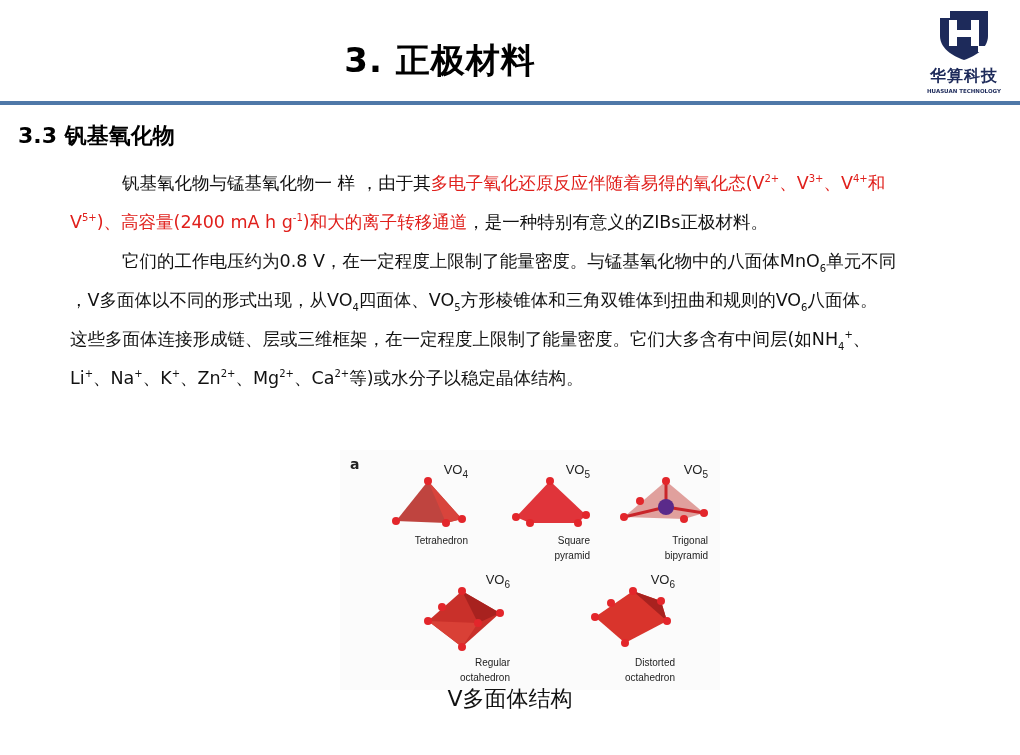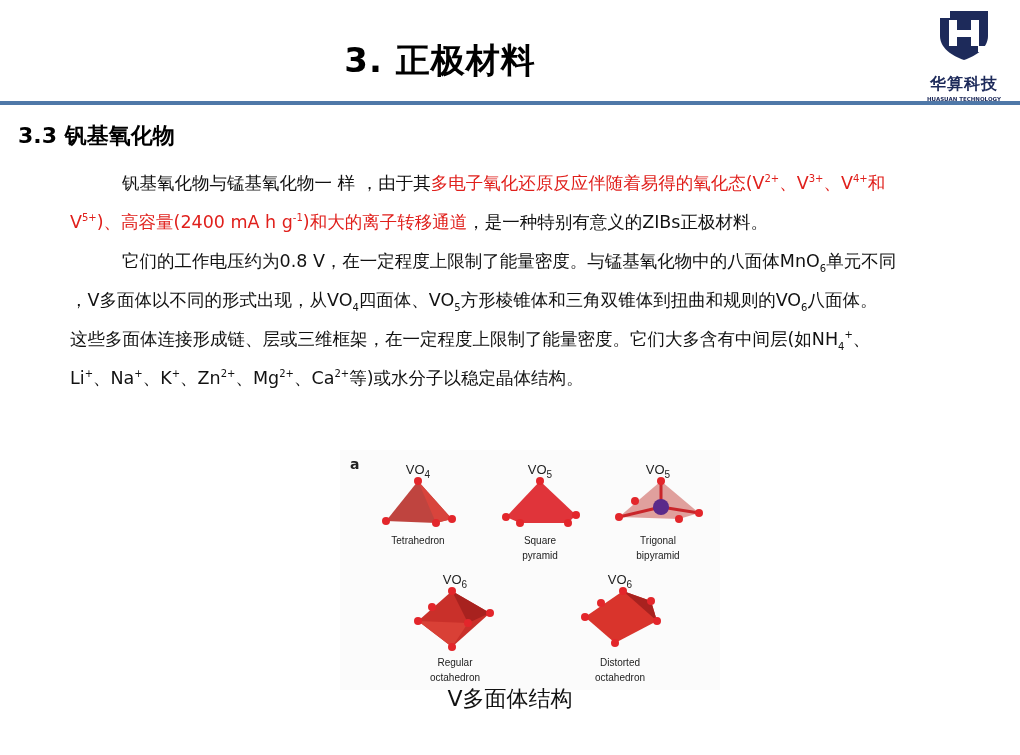--- a/index.html
+++ b/index.html
@@ -3,29 +3,29 @@
 <meta charset="utf-8">
 <style>
   html, body { margin:0; padding:0; }
   body { width:1020px; height:755px; background:#ffffff; position:relative; overflow:hidden;
          font-family:"DejaVu Sans","Liberation Sans",sans-serif; color:#111; }
   .title { position:absolute; left:0; width:880px; top:38px; text-align:center;
            font-size:34px; font-weight:bold; color:#000; letter-spacing:1px; }
   .rule { position:absolute; left:0; top:101px; width:1020px; height:4px; background:#4f78a8; }
   .logo { position:absolute; left:918px; top:8px; width:92px; height:90px; }
   .logo svg { display:block; margin:0 auto; }
-  .logo .cn { text-align:center; font-size:16px; font-weight:bold; color:#1d2a5a; margin-top:12px; letter-spacing:1px; }
+  .logo .cn { text-align:center; font-size:16px; font-weight:bold; color:#1d2a5a; margin-top:4px; letter-spacing:1px; }
   .logo .en { text-align:center; font-size:5.5px; font-weight:bold; color:#1d2a5a; margin-top:1px; }
   .sub { position:absolute; left:10px; top:121px; font-size:22px; font-weight:bold; color:#000;margin-left:8px; }
   .para { position:absolute; left:26px; width:960px; font-size:17.5px; line-height:39px; color:#111;margin-left:44px; }
   .red { color:#e0201c; }
   sup, sub { font-size:10px; line-height:0; }
   .figure { position:absolute; left:340px; top:450px; width:380px; height:240px; background:#fbfbfb; }
   .fig-a { position:absolute; left:10px; top:6px; font-weight:bold; font-size:14px; color:#222; }
-  .poly { position:absolute; text-align:center; font-family:"Liberation Sans",sans-serif; color:#222; }
+  .poly { position:absolute; text-align:right; font-family:"Liberation Sans",sans-serif; color:#222; }
   .poly .f { font-size:13px; }
   .poly .n { font-size:10px; line-height:15px; }
   .caption { position:absolute; left:0; width:1020px; top:684px; text-align:center; font-size:22px; color:#111; }
 </style>
 </head>
 <body>
 
 <div class="title">3. 正极材料</div>
 
 <div class="logo">

